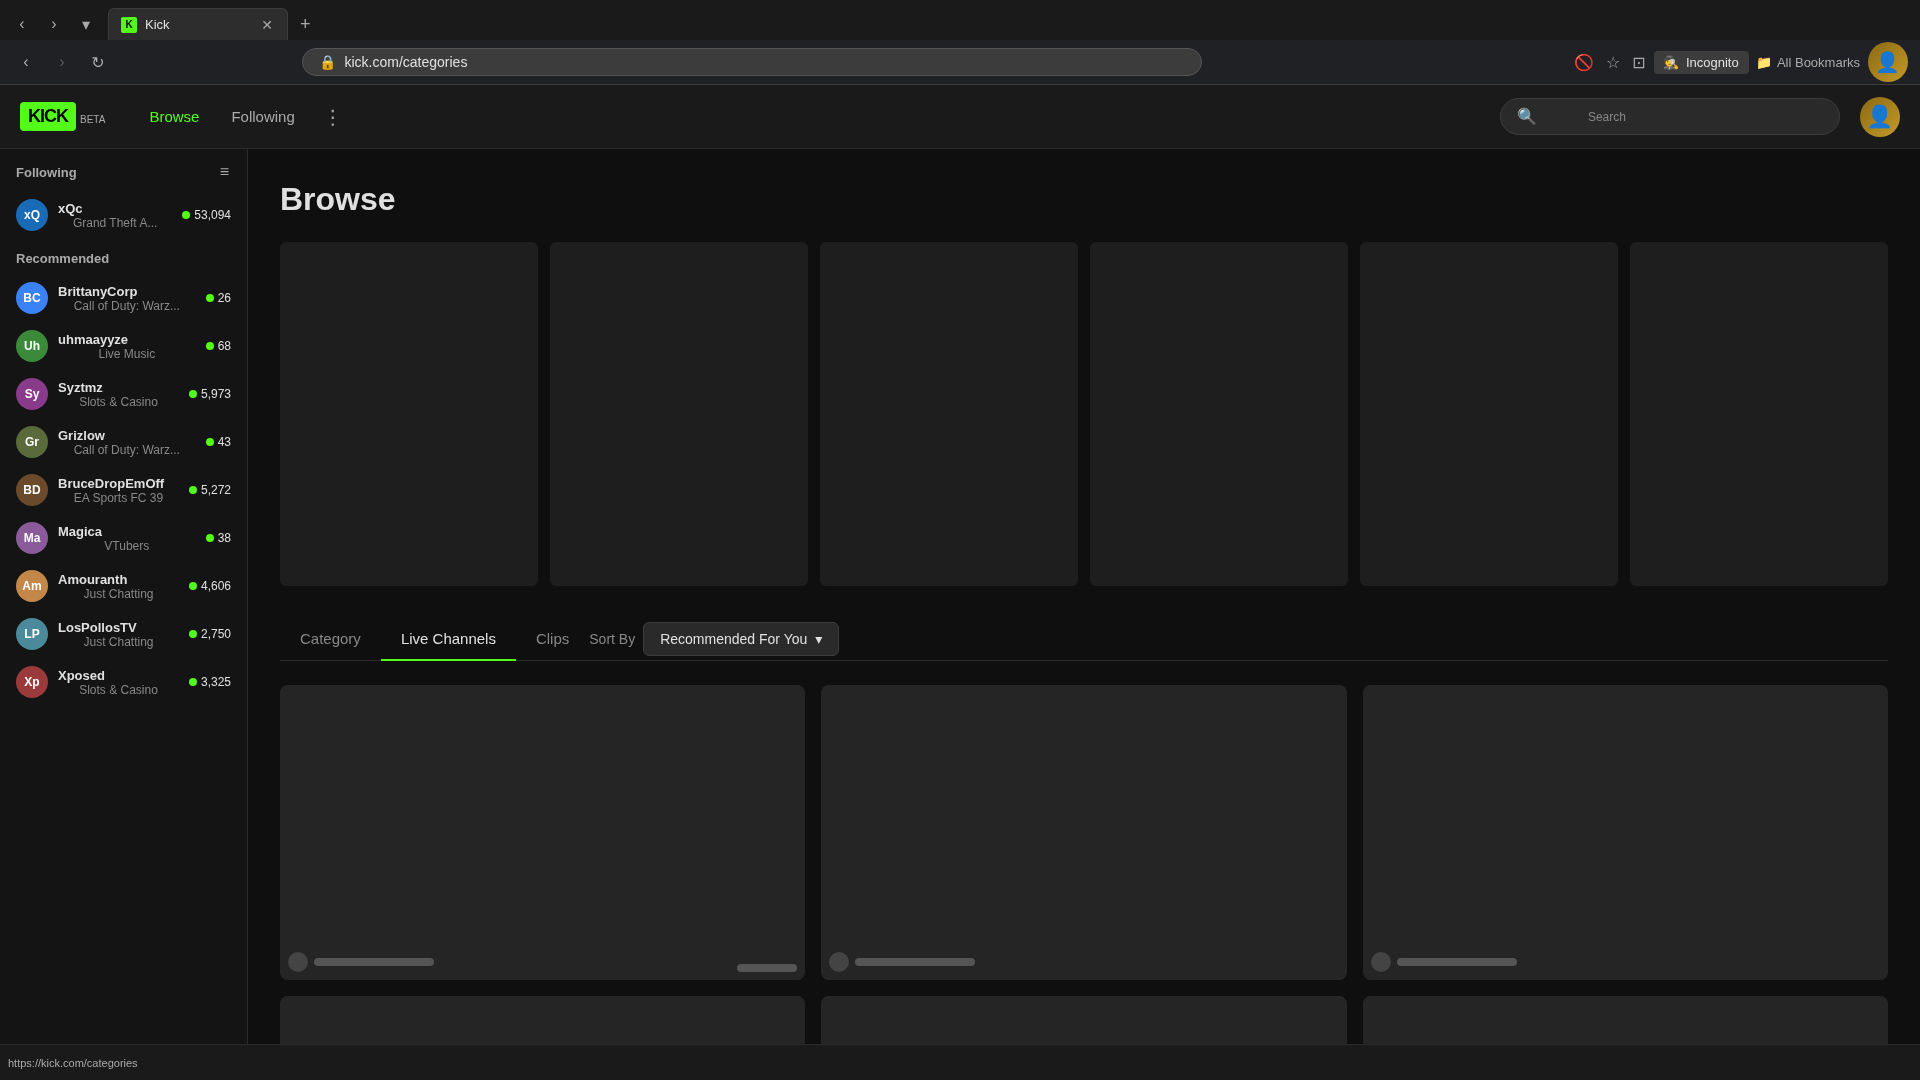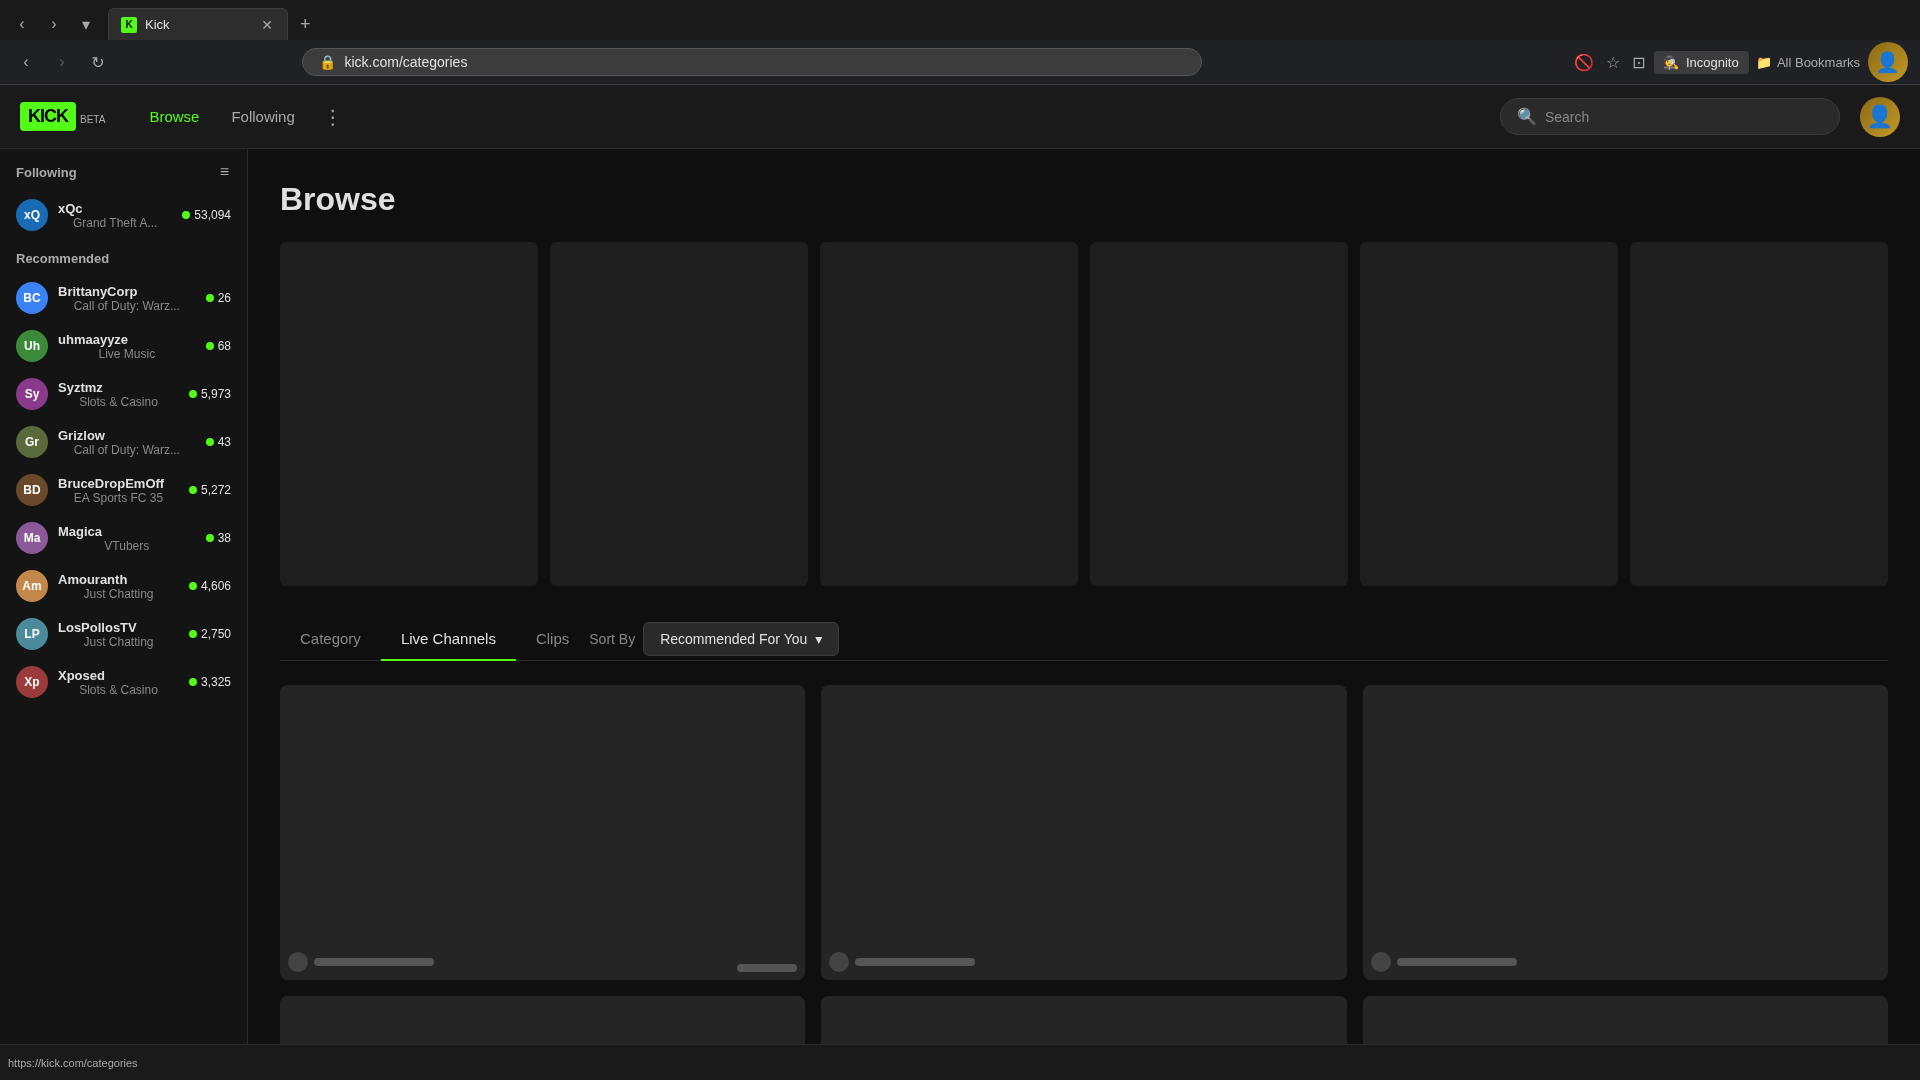--- a/index.html
+++ b/index.html
@@ -232,21 +232,22 @@
       gap: 8px;
       width: 340px;
       cursor: text;
     }
     .search-icon-inner {
       color: #888;
       font-size: 16px;
     }
     .search-placeholder {
       color: #888;
-      font-size: 14px;
+      font-size: 12px;
+      margin-left: 43px;
     }
     .header-user-avatar {
       width: 40px;
       height: 40px;
       border-radius: 50%;
       background: linear-gradient(135deg, #8b6914, #c49a28);
       cursor: pointer;
       overflow: hidden;
       display: flex;
       align-items: center;
@@ -592,21 +593,21 @@
         <div class="viewer-count">
           <div class="live-dot"></div>
           <span>43</span>
         </div>
       </div>
 
       <div class="sidebar-item">
         <div class="channel-avatar" style="background:#6a4a2a">BD</div>
         <div class="channel-info">
           <div class="channel-name">BruceDropEmOff</div>
-          <div class="channel-game">EA Sports FC 35</div>
+          <div class="channel-game">EA Sports FC 39</div>
         </div>
         <div class="viewer-count">
           <div class="live-dot"></div>
           <span>5,272</span>
         </div>
       </div>
 
       <div class="sidebar-item">
         <div class="channel-avatar" style="background:#8a5a9a">Ma</div>
         <div class="channel-info">

